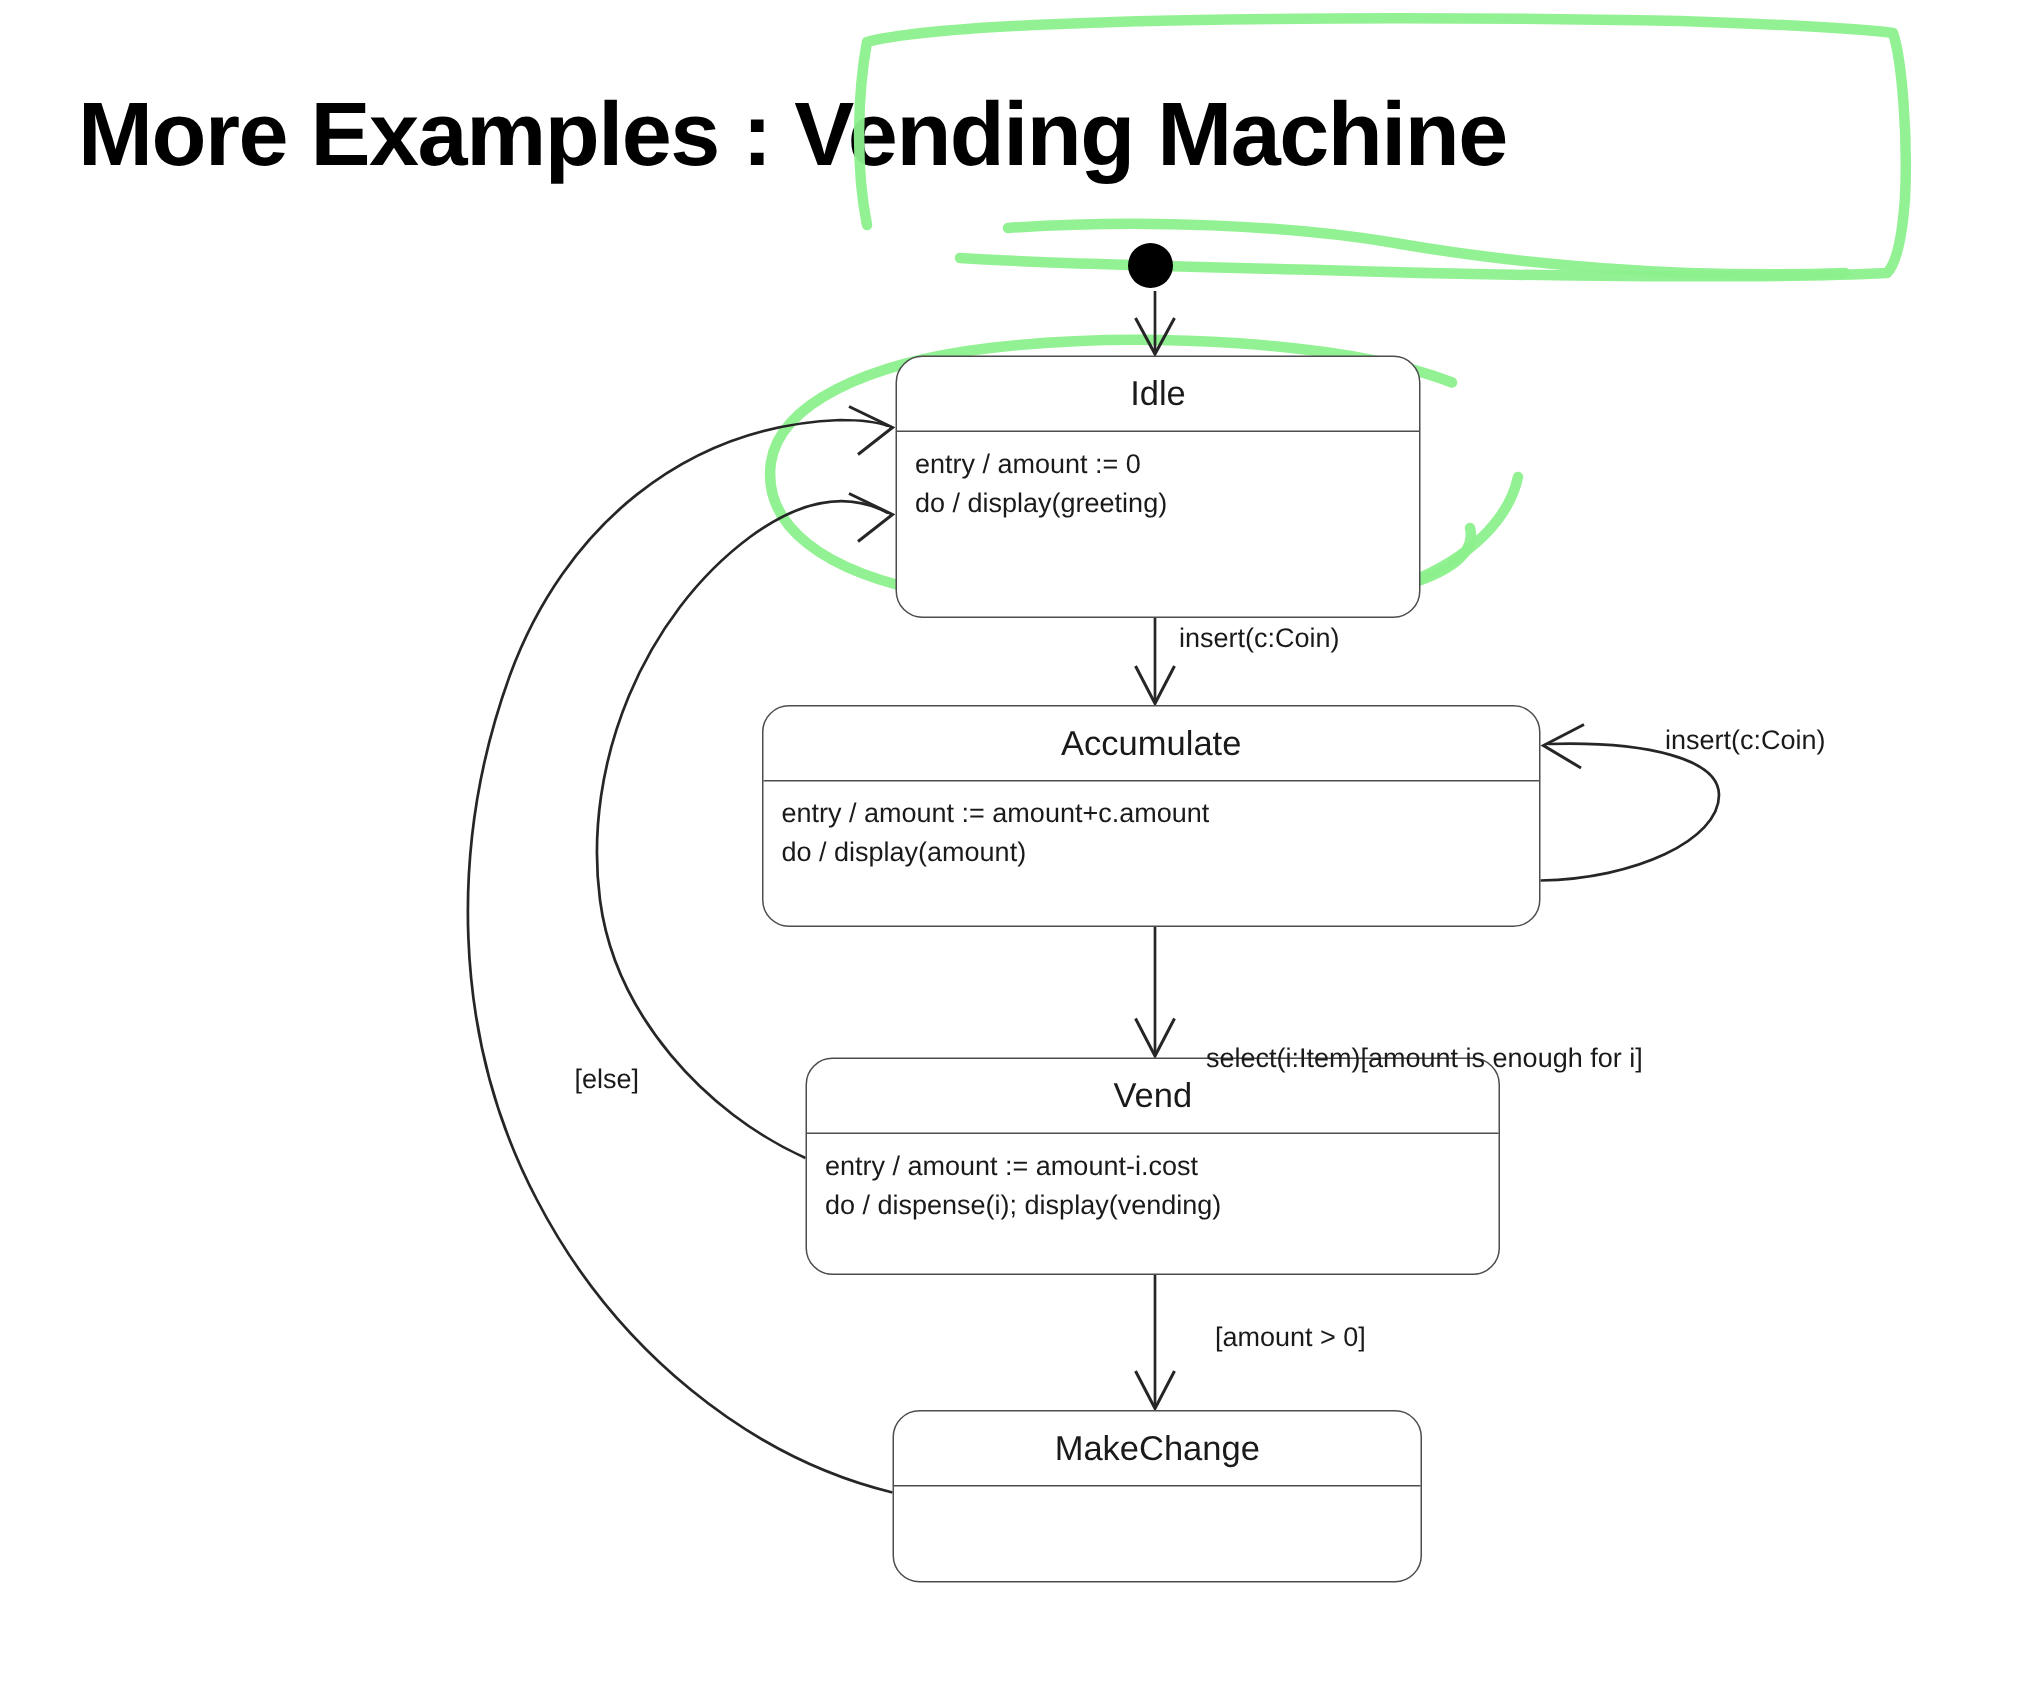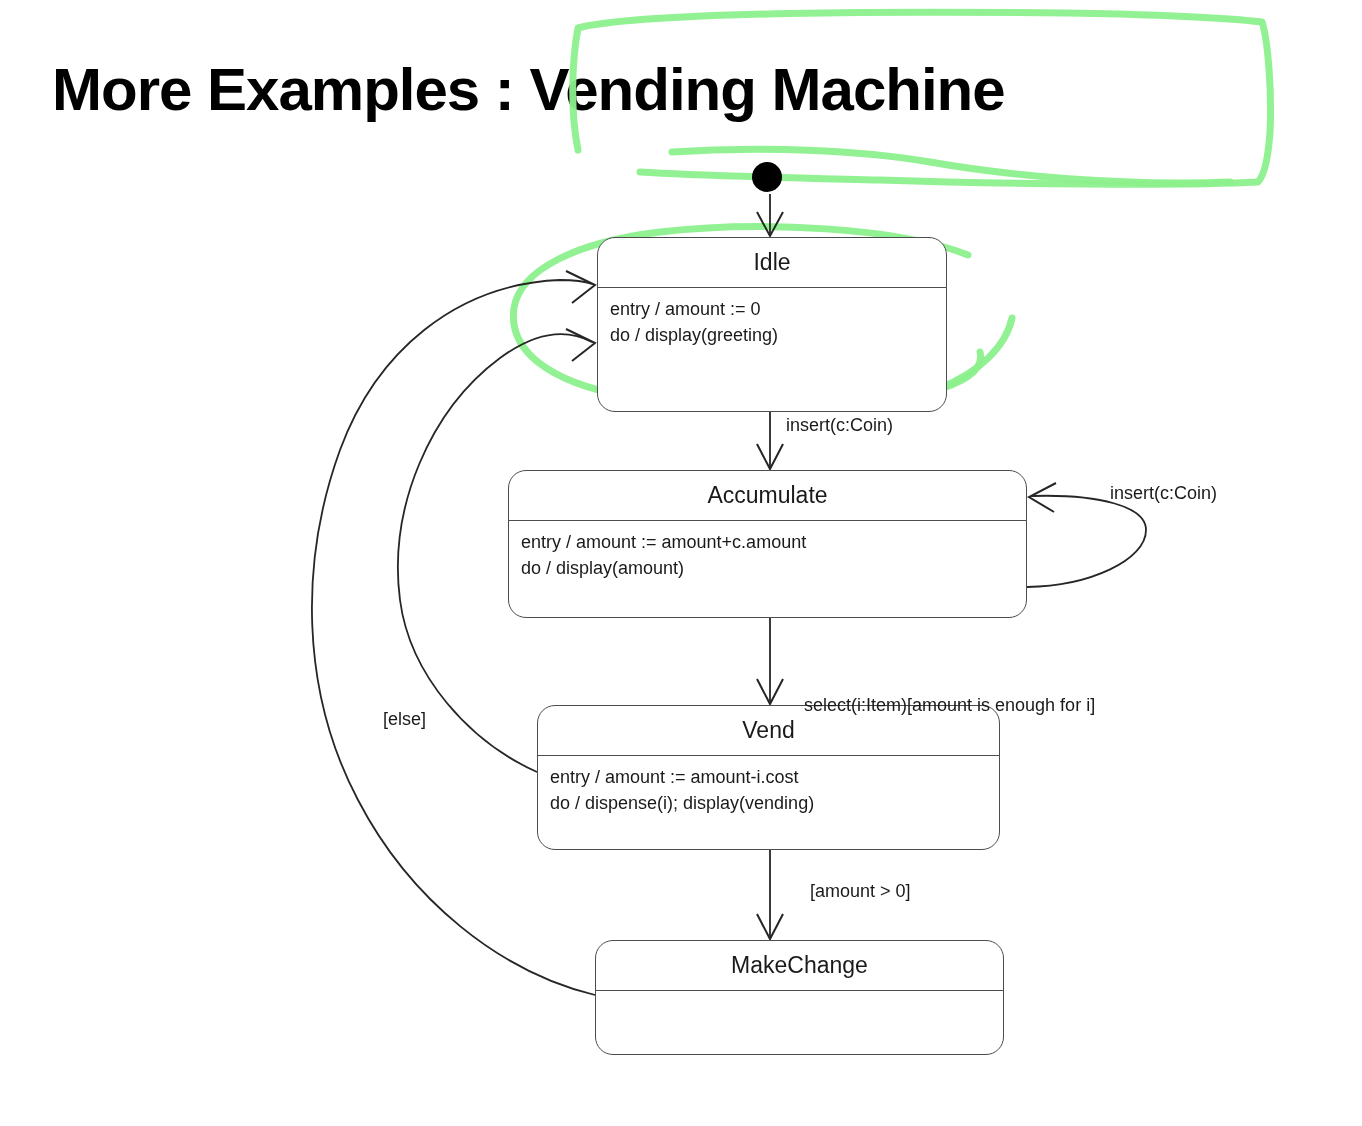--- a/index.html
+++ b/index.html
@@ -187,21 +187,21 @@
 
   <div class="state-box" style="left:508px; top:470px; width:519px; height:148px;">
     <div class="state-name">Accumulate</div>
     <div class="state-divider"></div>
     <div class="state-body">
       <div>entry / amount := amount+c.amount</div>
       <div>do / display(amount)</div>
     </div>
   </div>
 
-  <div class="state-box" style="left:595px; top:940px; width:409px; height:115px;">
+  <div class="state-box" style="left:595px; top:940px; width:353px; height:115px;">
     <div class="state-name">MakeChange</div>
     <div class="state-divider"></div>
   </div>
 
   <div class="edge-label" style="left:786px; top:416px;">insert(c:Coin)</div>
 
   <div class="edge-label" style="left:1110px; top:484px;">insert(c:Coin)</div>
 
   <div class="edge-label" style="left:804px; top:648px;margin-top:48px;">select(i:Item)[amount is enough for i]</div>
 

